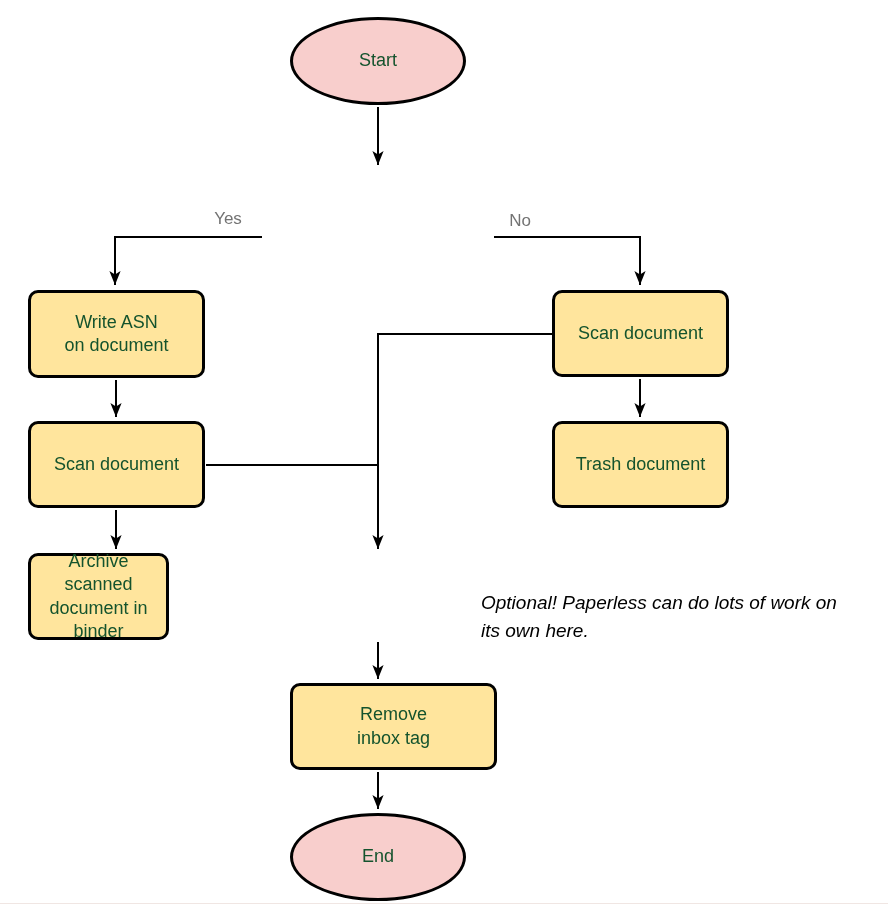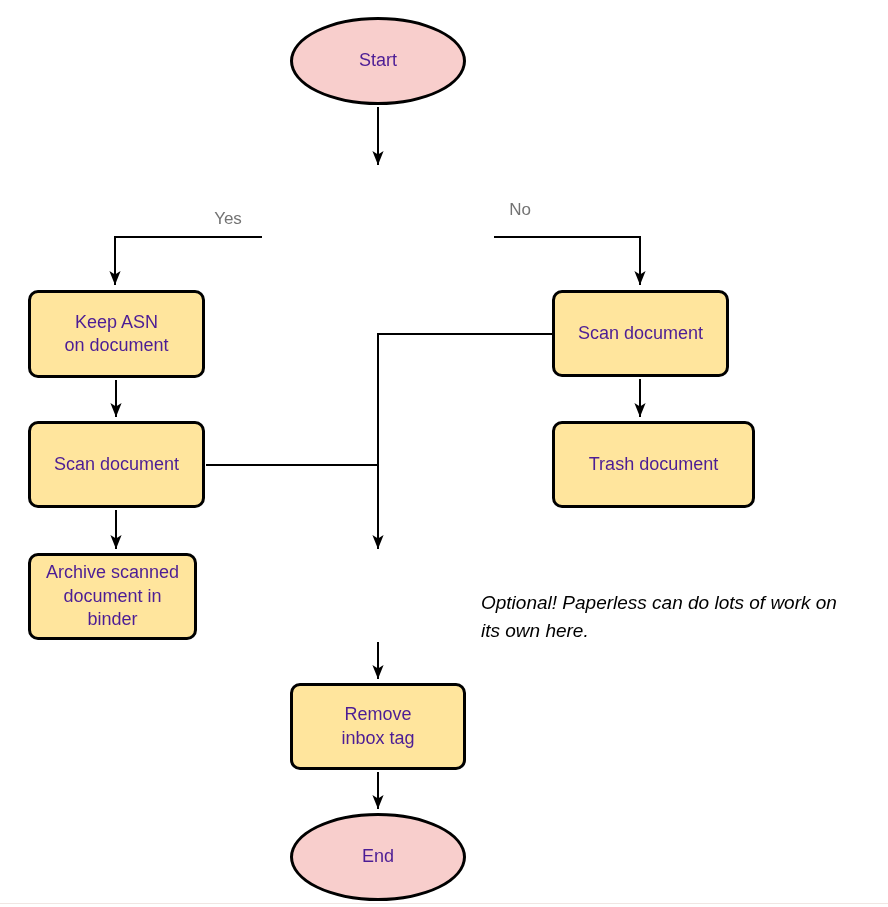--- a/index.html
+++ b/index.html
@@ -19,21 +19,21 @@
     overflow:hidden;
   }
   .edges{position:absolute;left:0;top:0;width:888px;height:907px;}
   .edges path{fill:none;stroke:var(--stroke);stroke-width:2;}
   #arrowhead path{fill:var(--stroke);stroke:none;}
   .node{
     position:absolute;
     display:flex;align-items:center;justify-content:center;
     text-align:center;
     font-size:18px;line-height:1.3;
-    color:#4c1d95;
+    color:#14532d;
   }
   .node-label{white-space:pre-line;}
   .terminal{
     background:var(--terminal-fill);
     border:3px solid var(--stroke);
     border-radius:50%;
   }
   .process{
     background:var(--process-fill);
     border:3px solid var(--stroke);
@@ -85,50 +85,50 @@
     <path d="M378 772 V809" marker-end="url(#arrowhead)"></path>
   </svg>
 
   <div class="node terminal" style="left:290px;top:17px;width:176px;height:88px;">
     <span class="node-label">Start</span>
   </div>
 
 
   <div class="edge-label" style="left:203px;top:209px;width:50px;">Yes</div>
 
-  <div class="edge-label" style="left:497px;top:200px;width:46px;">No</div>
+  <div class="edge-label" style="left:497px;top:211px;width:46px;">No</div>
 
   <div class="node process" style="left:28px;top:290px;width:177px;height:88px;">
-    <span class="node-label">Keep ASN
+    <span class="node-label">Write ASN
 on document</span>
   </div>
 
   <div class="node process" style="left:28px;top:421px;width:177px;height:87px;">
     <span class="node-label">Scan document</span>
   </div>
 
-  <div class="node process" style="left:28px;top:553px;width:169px;height:87px;">
+  <div class="node process" style="left:28px;top:553px;width:141px;height:87px;">
     <span class="node-label">Archive scanned
 document in
 binder</span>
   </div>
 
   <div class="node process" style="left:552px;top:290px;width:177px;height:87px;">
     <span class="node-label">Scan document</span>
   </div>
 
-  <div class="node process" style="left:552px;top:421px;width:203px;height:87px;">
+  <div class="node process" style="left:552px;top:421px;width:177px;height:87px;">
     <span class="node-label">Trash document</span>
   </div>
 
 
   <div class="note" style="left:481px;top:589px;width:400px;">Optional! Paperless can do lots of work on
 its own here.</div>
 
-  <div class="node process" style="left:290px;top:683px;width:176px;height:87px;">
+  <div class="node process" style="left:290px;top:683px;width:207px;height:87px;">
     <span class="node-label">Remove
 inbox tag</span>
   </div>
 
   <div class="node terminal" style="left:290px;top:813px;width:176px;height:88px;">
     <span class="node-label">End</span>
   </div>
 
   <div class="page-edge"></div>
 

